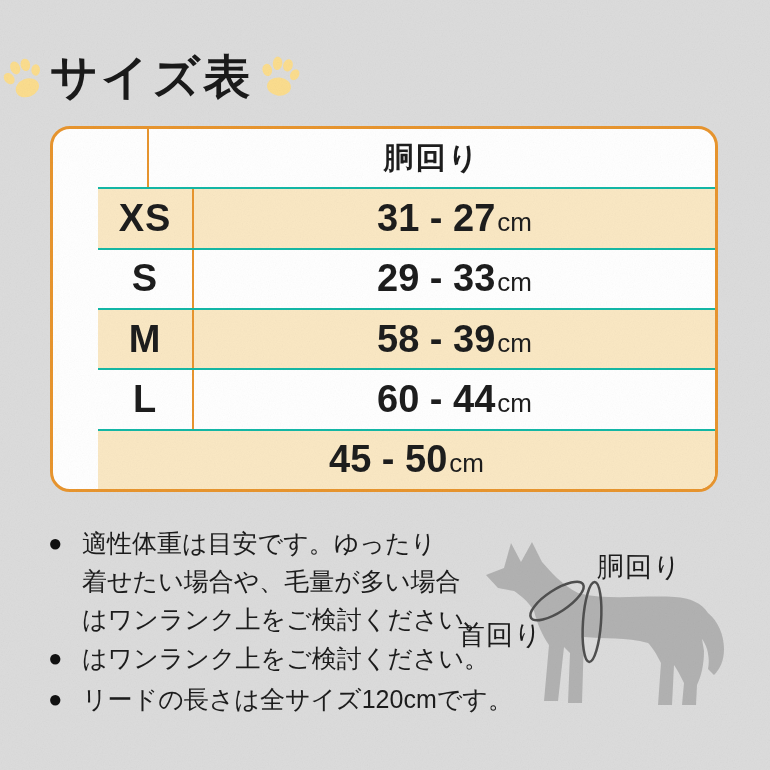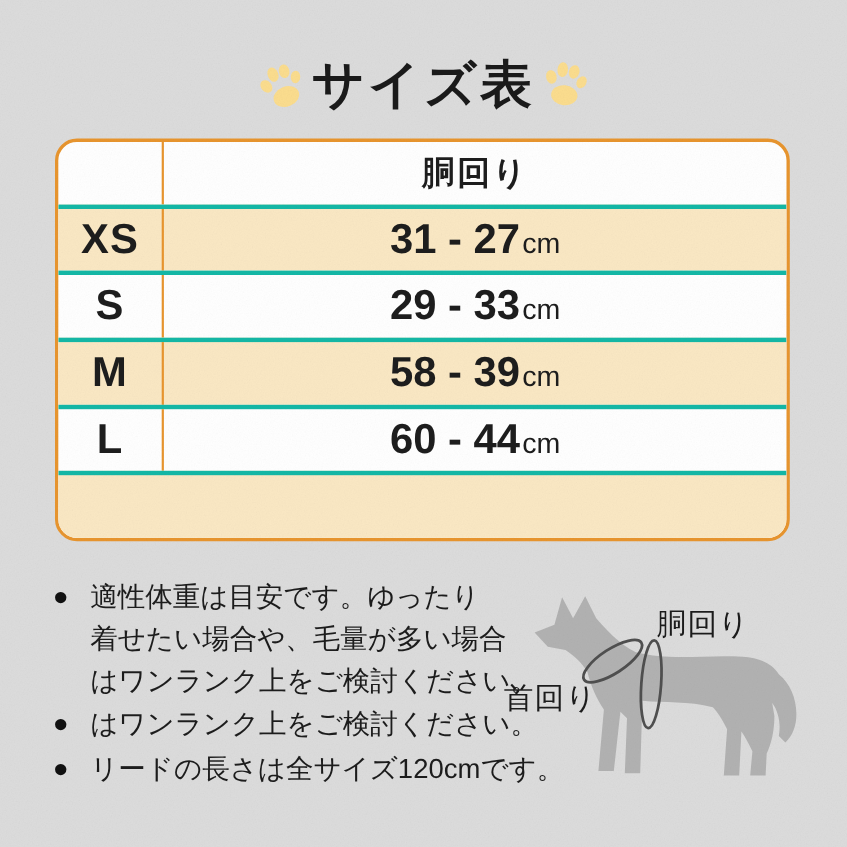--- a/index.html
+++ b/index.html
@@ -6,36 +6,36 @@
   body{
     position:relative;
     background:#dcdcdc;
     font-family:"Liberation Sans","DejaVu Sans",sans-serif;
     color:#1b1b1b;
     overflow:hidden;
   }
   
   .title-row{
     position:absolute; left:0; right:0; top:42px; height:70px;
-    display:flex; align-items:center; justify-content:center; gap:4px;
+    display:flex; align-items:center; gap:4px;
   }
   .title-row h1{
     margin:0; font-size:47px; font-weight:800; letter-spacing:3px; color:#1a1a1a;
   }
   .paw{width:46px;height:46px;}
   .paw-left{transform:rotate(-22deg) translateY(3px);}
   .paw-right{transform:rotate(6deg) translateY(1px);}
   
   .size-table{
     position:absolute; left:50px; top:126px; width:668px; height:366px;
     background:#ffffff; border:3px solid #e8952e; border-radius:20px;
     overflow:hidden; display:flex; flex-direction:column; box-sizing:border-box;
   }
   .trow{flex:1; display:flex; box-sizing:border-box;}
-  .trow + .trow{border-top:4px solid #14b8a6;}
+  .trow + .trow{border-top:2px solid #14b8a6;margin-left:45px;}
   .trow.alt{background:#fae8c4;}
   .c-size{
     width:96px; flex:0 0 96px; border-right:2px solid #e8952e;
     display:flex; align-items:center; justify-content:center; box-sizing:border-box;
     font-size:38px; font-weight:700; letter-spacing:1px; color:#1d1d1d;
   }
   .c-val{
     flex:1; display:flex; align-items:center; justify-content:center;
     font-size:38px; font-weight:700; color:#1d1d1d;
   }
@@ -121,20 +121,23 @@
   </div>
 
   <div class="trow">
     <div class="c-size">L</div>
     <div class="c-val">
       <span class="val-wrap"><span>60 - 44</span><span class="unit">cm</span></span>
     </div>
   </div>
 
   <div class="trow alt">
+    <div class="c-val">
+      <span class="val-wrap"><span>45 - 50</span><span class="unit">cm</span></span>
+    </div>
   </div>
 </div>
 
 <div class="note note-1">
   <span class="bullet">●</span>
   <div>適性体重は目安です。ゆったり</div>
   <div>着せたい場合や、毛量が多い場合</div>
   <div>はワンランク上をご検討ください。</div>
 </div>
 <div class="note note-2">

